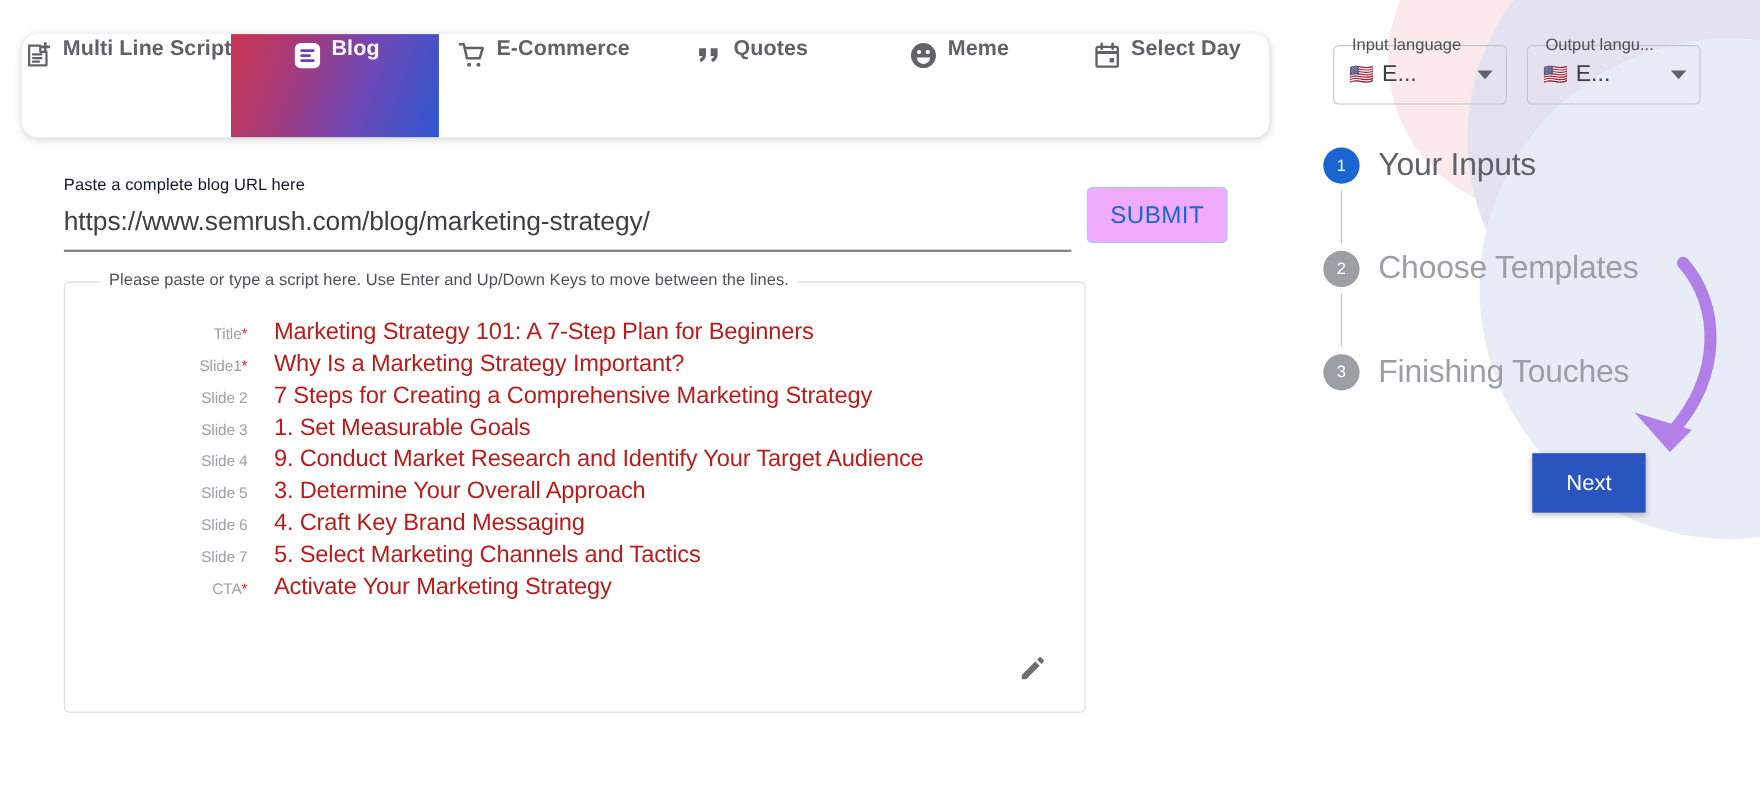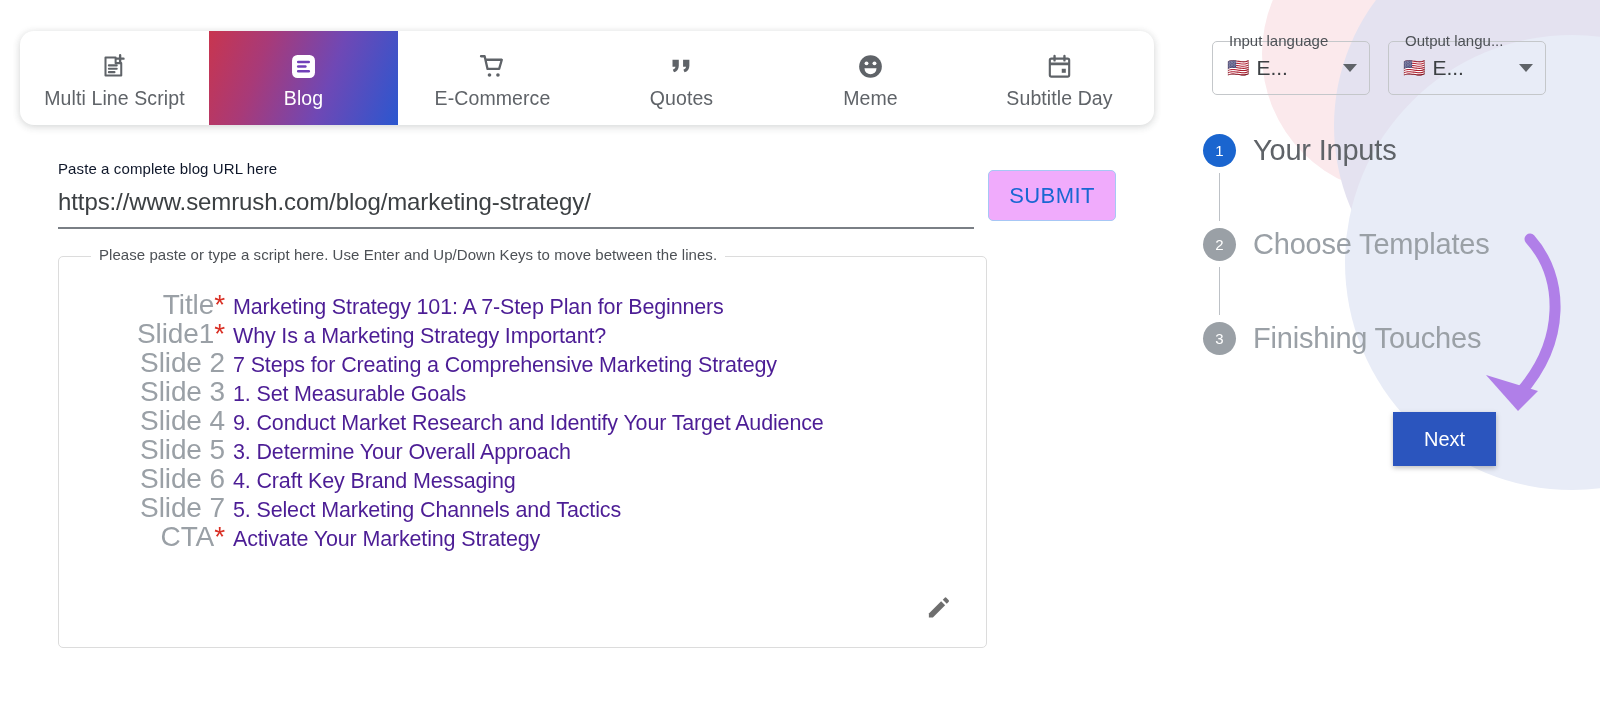--- a/index.html
+++ b/index.html
@@ -53,27 +53,28 @@
     background: #ffffff;
     border-radius: 14px;
     box-shadow: 0 1px 7px rgba(60,64,67,.17), 0 3px 10px rgba(60,64,67,.07);
     display: flex;
     align-items: stretch;
     overflow: hidden;
   }
   .tab {
     flex: 1 1 0;
     display: flex;
-    flex-direction: column;
-    align-items: center;
+    flex-direction: row;
+    align-items: flex-start;
     justify-content: center;
     gap: 7px;
     cursor: pointer;
     color: #5f6368;
     padding-top: 4px;
+    font-weight: bold;
   }
   .tab .tab-icon {
     display: block;
     width: 30px; height: 30px;
     display: flex; align-items: center; justify-content: center;
   }
   .tab .tab-icon svg { display: block; }
   .tab .tab-label {
     font-size: 19.5px;
     line-height: 1;
@@ -154,30 +155,30 @@
   }
   .script-line {
     display: flex;
     align-items: baseline;
     height: 29px;
   }
   .line-label {
     width: 166px;
     text-align: right;
     flex: 0 0 166px;
-    font-size: 28px;
+    font-size: 14px;
     color: #9aa0a6;
     white-space: nowrap;
     letter-spacing: -.1px;
   }
   .line-label .req { color: #d93025; }
   .line-text {
-    margin-left: 8px;
+    margin-left: 24px;
     font-size: 21.5px;
-    color: #4c1d95;
+    color: #b91c1c;
     white-space: nowrap;
     letter-spacing: -.15px;
   }
 
   .pencil-btn {
     position: absolute;
     right: 32px; bottom: 22px;
     width: 32px; height: 32px;
     border: none;
     background: transparent;
@@ -375,21 +376,21 @@
 
       <div class="tab">
         <span class="tab-icon">
           <svg width="27" height="27" viewBox="0 0 24 24" fill="none" stroke="#5f6368" stroke-width="1.9">
             <rect x="3.4" y="5" width="17.2" height="16" rx="1.4"></rect>
             <path d="M3.4 9.6h17.2" stroke-width="2.4"></path>
             <path d="M7.6 2.6v4M16.4 2.6v4" stroke-linecap="round" stroke-width="2.1"></path>
             <rect x="14" y="14" width="3.6" height="3.6" fill="#5f6368" stroke="none"></rect>
           </svg>
         </span>
-        <span class="tab-label">Subtitle Day</span>
+        <span class="tab-label">Select Day</span>
       </div>
 
     </div>
 
     <div class="url-label">Paste a complete blog URL here</div>
     <input class="url-input" type="text" value="https://www.semrush.com/blog/marketing-strategy/" style="">
     <div class="url-underline"></div>
 
     <button class="submit-btn">SUBMIT</button>
 

